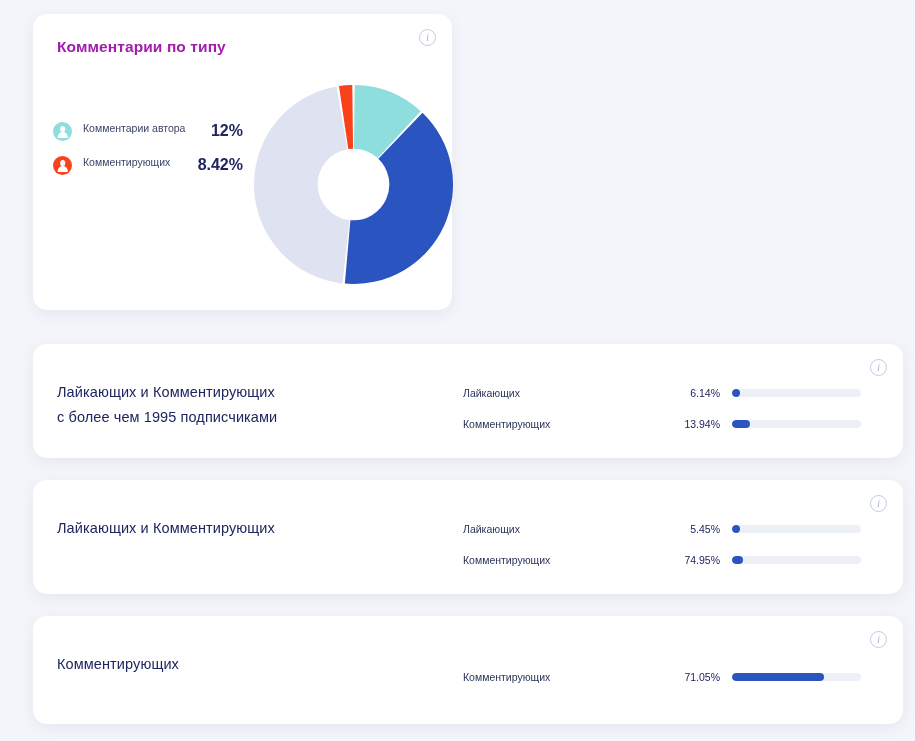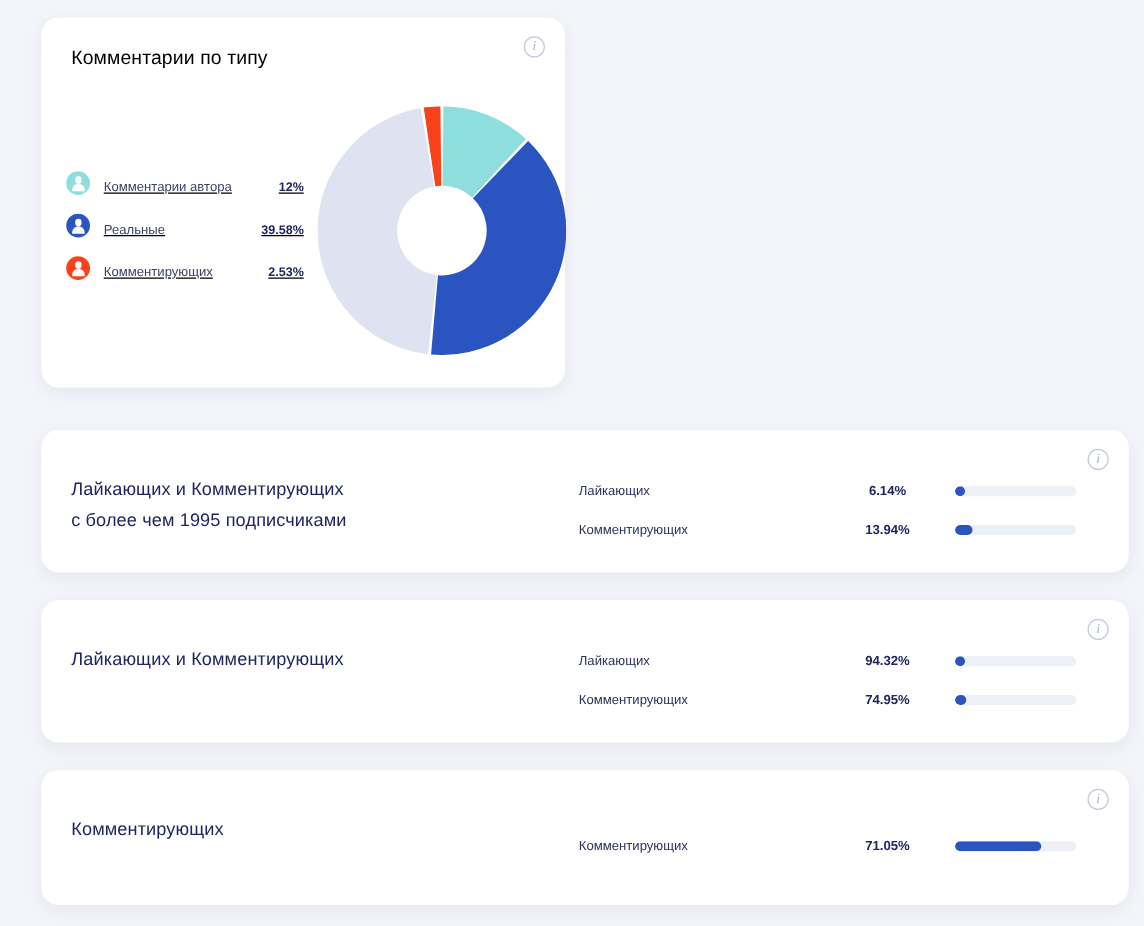--- a/index.html
+++ b/index.html
@@ -41,45 +41,44 @@
 
   
   #card-donut {
     left: 33px;
     top: 14px;
     width: 419px;
     height: 296px;
   }
 
   .card-title {
-    color: #000000;
+    color: #a21caf;
     font-size: 15.5px;
-    font-weight: normal;
+    font-weight: bold;
     letter-spacing: .1px;
     text-align: center;
   }
 
   #card-donut .card-title {
     position: absolute;
     left: 24px;
     top: 24px;
   }
 
   .legend {
     position: absolute;
     left: 20px;
     top: 108px;
     width: 190px;
   }
 
   .legend-row {
     display: flex;
-    align-items: flex-end;
+    align-items: flex-start;
     height: 34px;
-    text-decoration: underline;
   }
 
   .legend-swatch {
     width: 19px;
     height: 19px;
     border-radius: 50%;
     flex: 0 0 auto;
     position: relative;
     margin-right: 11px;
   }
@@ -107,21 +106,21 @@
   }
 
   .legend-label {
     color: #3d4468;
     font-size: 10.5px;
     white-space: nowrap;
   }
 
   .legend-value {
     color: #1f2560;
-    font-size: 10px;
+    font-size: 16px;
     font-weight: bold;
     margin-left: auto;
     white-space: nowrap;
   }
 
   .donut-wrap {
     position: absolute;
     left: 221px;
     top: 71px;
     width: 199px;
@@ -157,38 +156,37 @@
     right: 42px;
   }
   #card-followers .metric-rows { top: 33px; }
   #card-following .metric-rows { top: 33px; }
   #card-small     .metric-rows { top: 45px; }
 
   .metric-row {
     display: flex;
     align-items: center;
     height: 31px;
-    gap: 16px;
   }
 
   .metric-label {
     color: #2d3459;
     font-size: 10.5px;
     width: 205px;
     flex: 0 0 auto;
     white-space: nowrap;
   }
 
   .metric-pct {
     color: #1f2560;
     font-size: 10.5px;
-    font-weight: bold;
+    font-weight: normal;
     width: 52px;
     flex: 0 0 auto;
-    text-align: center;
+    text-align: right;
     margin-right: 12px;
     white-space: nowrap;
   }
 
   .bar-track {
     flex: 1 1 auto;
     height: 8px;
     border-radius: 4px;
     background: #eef0f7;
     position: relative;
@@ -214,28 +212,23 @@
 
   <div class="card-title">Комментарии по типу</div>
 
   <div class="legend">
     <div class="legend-row">
       <span class="legend-swatch" style="background: rgb(143, 222, 222);"></span>
       <span class="legend-label">Комментарии автора</span>
       <span class="legend-value">12%</span>
     </div>
     <div class="legend-row">
-      <span class="legend-swatch" style="background: rgb(42, 84, 192);"></span>
-      <span class="legend-label">Реальные</span>
-      <span class="legend-value">39.58%</span>
-    </div>
-    <div class="legend-row">
       <span class="legend-swatch" style="background: rgb(249, 66, 26);"></span>
       <span class="legend-label">Комментирующих</span>
-      <span class="legend-value">2.53%</span>
+      <span class="legend-value">8.42%</span>
     </div>
   </div>
 
   <div class="donut-wrap">
     <svg id="donut-svg" width="199" height="199" viewBox="0 0 199 199">
         <path d="M 100.71559158310711 0.007425718785029289 A 99.5 99.5 0 0 1 166.72122565775817 26.14090498739266 L 123.69964123679294 73.09072579546135 A 35.82 35.82 0 0 0 99.93761296991856 63.68267325876261 Z" fill="#8fdede"></path>
         <path d="M 168.4934819134434 27.805164387807125 A 99.5 99.5 0 0 1 90.84876371835671 198.62318654482 L 96.38555493860841 135.18434715613517 A 35.82 35.82 0 0 0 124.33765348883962 73.68985917961056 Z" fill="#2a54c0"></path>
         <path d="M 88.4295508480705 198.38222871464086 A 99.5 99.5 0 0 1 82.55046490271702 1.4542797467121886 L 93.39816736497814 64.20354070881639 A 35.82 35.82 0 0 0 95.51463830530538 135.0976023372707 Z" fill="#dfe2f0"></path>
         <path d="M 84.95099501648122 1.0694333350175924 A 99.5 99.5 0 0 1 98.28440841689287 0.007425718785029289 L 99.06238703008144 63.68267325876261 A 35.82 35.82 0 0 0 94.26235820593324 64.06499600060633 Z" fill="#f9421a"></path>
       </svg>
@@ -267,21 +260,21 @@
 </div>
 
 <div class="card metric-card" id="card-following">
   <div class="info-icon">i</div>
   <div class="metric-title">
     <div>Лайкающих и Комментирующих</div>
   </div>
   <div class="metric-rows">
     <div class="metric-row">
       <span class="metric-label">Лайкающих</span>
-      <span class="metric-pct">94.32%</span>
+      <span class="metric-pct">5.45%</span>
       <span class="bar-track">
         <span class="bar-fill" style="width: 5.45%;"></span>
       </span>
     </div>
     <div class="metric-row">
       <span class="metric-label">Комментирующих</span>
       <span class="metric-pct">74.95%</span>
       <span class="bar-track">
         <span class="bar-fill" style="width: 8.85%;"></span>
       </span>

